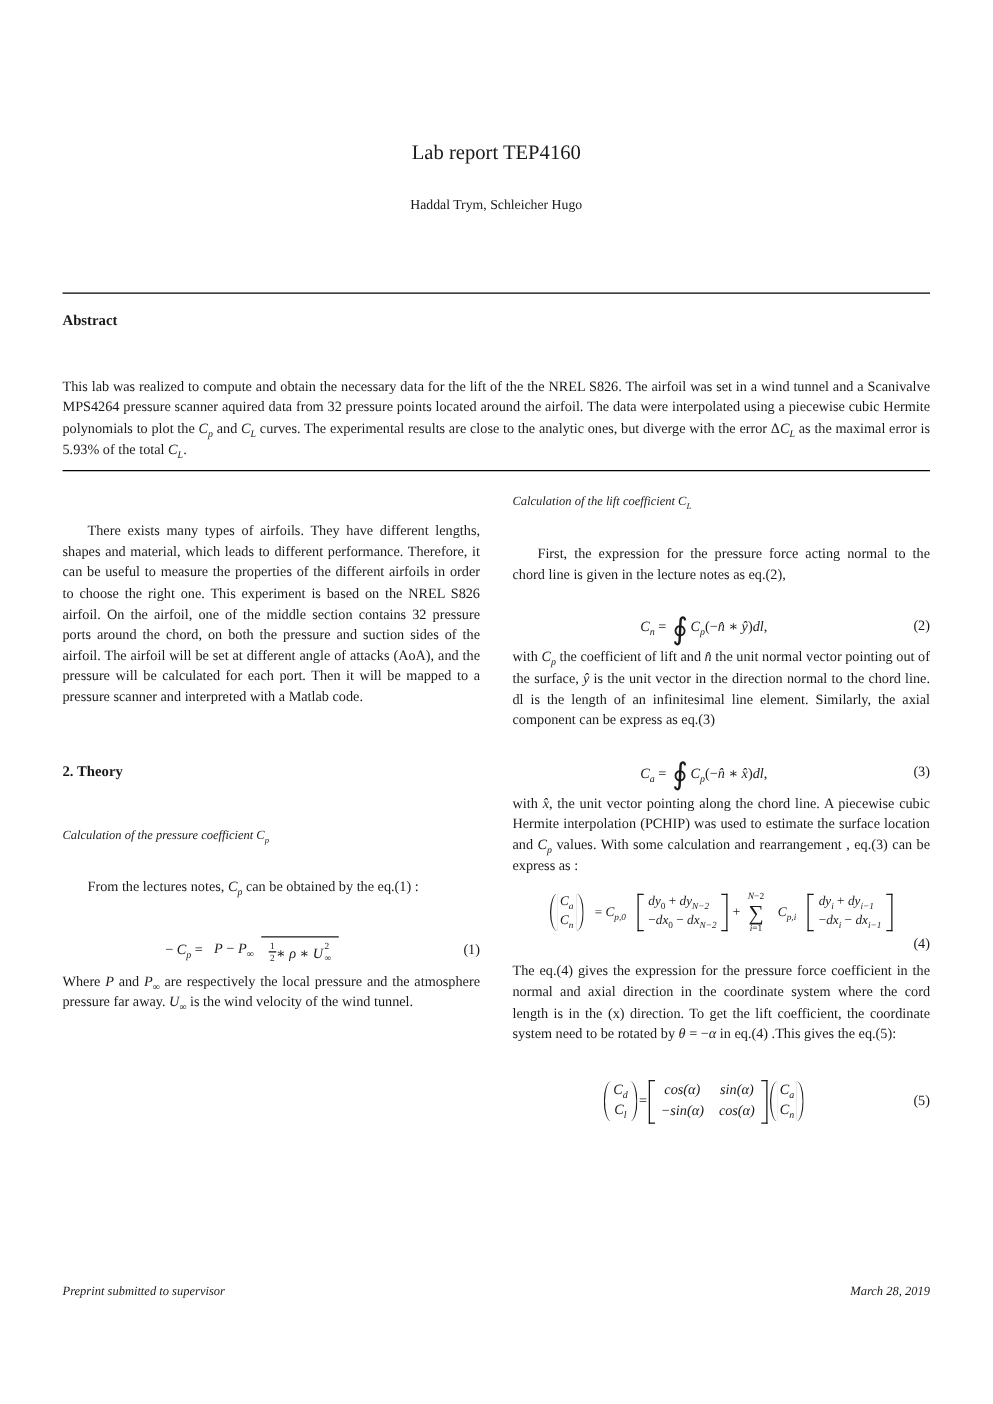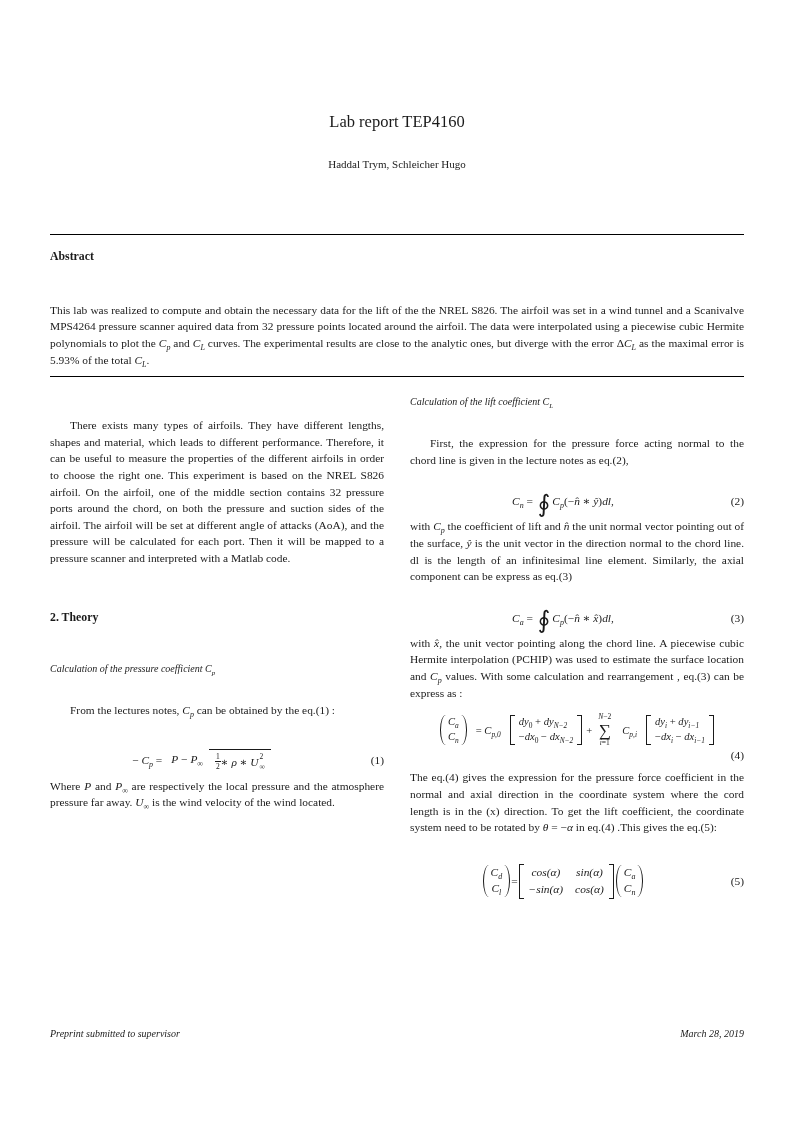--- a/index.html
+++ b/index.html
@@ -106,21 +106,21 @@
                   <span>2</span>
                   <span>∞</span>
                 </span>
               </span>
             </span>
           </span>
         </span>
         <span class="eq-label">(1)</span>
       </div>
 
-      <p class="para"><span>Where </span><span class="it">P</span><span> and </span><span class="it">P</span><sub>∞</sub><span> are respectively the local pressure and the atmosphere pressure far away. </span><span class="it">U</span><sub>∞</sub><span> is the wind velocity of the wind located.</span></p>
+      <p class="para"><span>Where </span><span class="it">P</span><span> and </span><span class="it">P</span><sub>∞</sub><span> are respectively the local pressure and the atmosphere pressure far away. </span><span class="it">U</span><sub>∞</sub><span> is the wind velocity of the wind tunnel.</span></p>
     </div>
 
     <div class="col">
       <div class="sub-heading"><span class="it">Calculation of the lift coefficient </span><span class="it">C</span><sub class="it">L</sub></div>
       <p class="para indent mt-para-sm"><span>First, the expression for the pressure force acting normal to the chord line is given in the lecture notes as eq.(2),</span></p>
 
       <div class="eq eq2">
         <span class="eq-body"><span class="it">C</span><sub class="it">n</sub><span> = </span><span class="oint">∮</span><span class="it">C</span><sub class="it">p</sub><span>(−</span><span class="it">n̂</span><span> ∗ </span><span class="it">ŷ</span><span>)</span><span class="it">dl</span><span>,</span></span>
         <span class="eq-label">(2)</span>
       </div>

